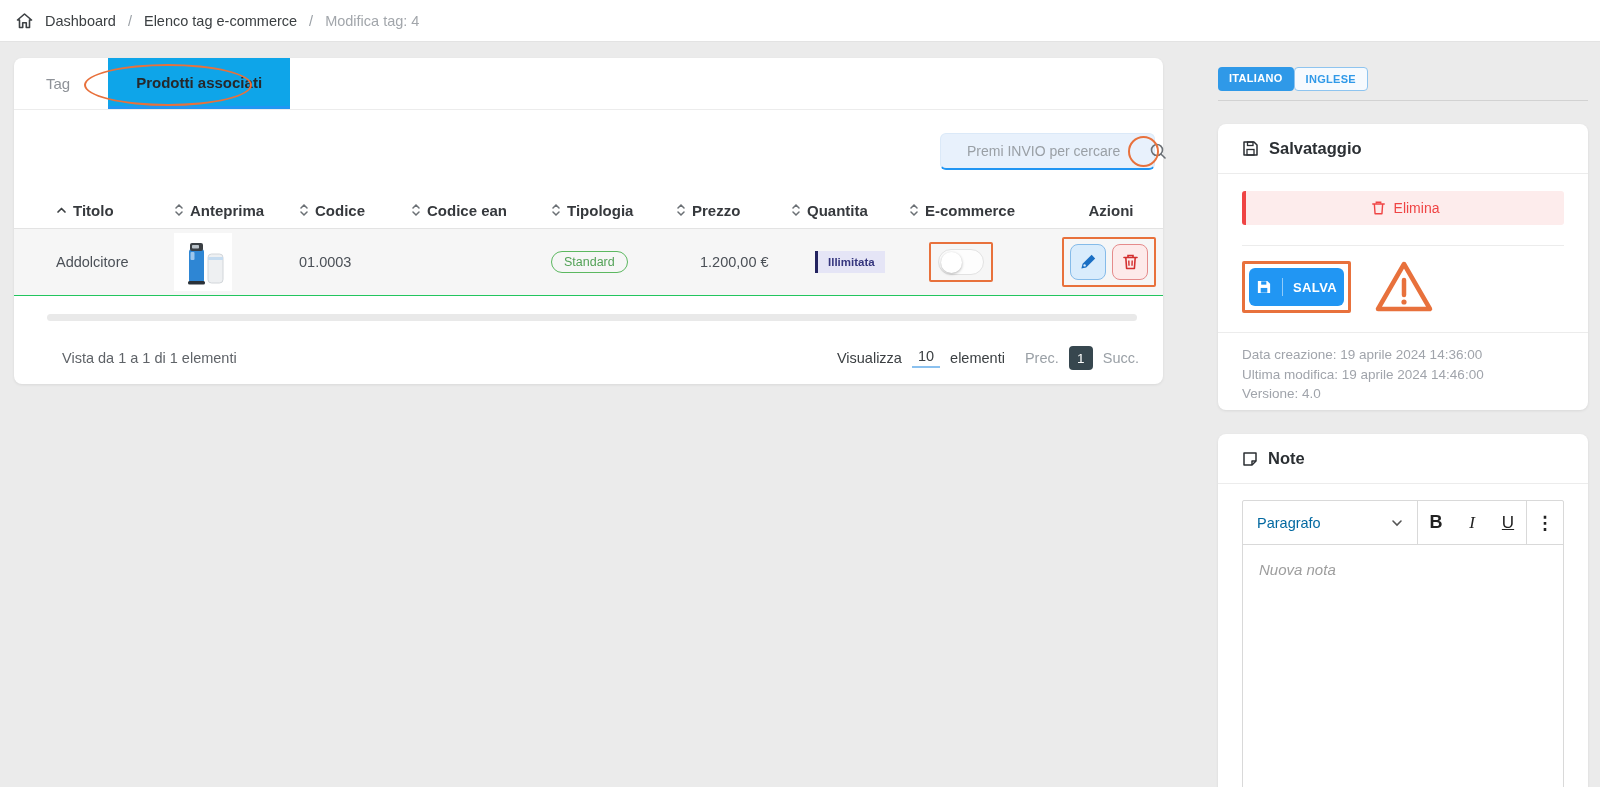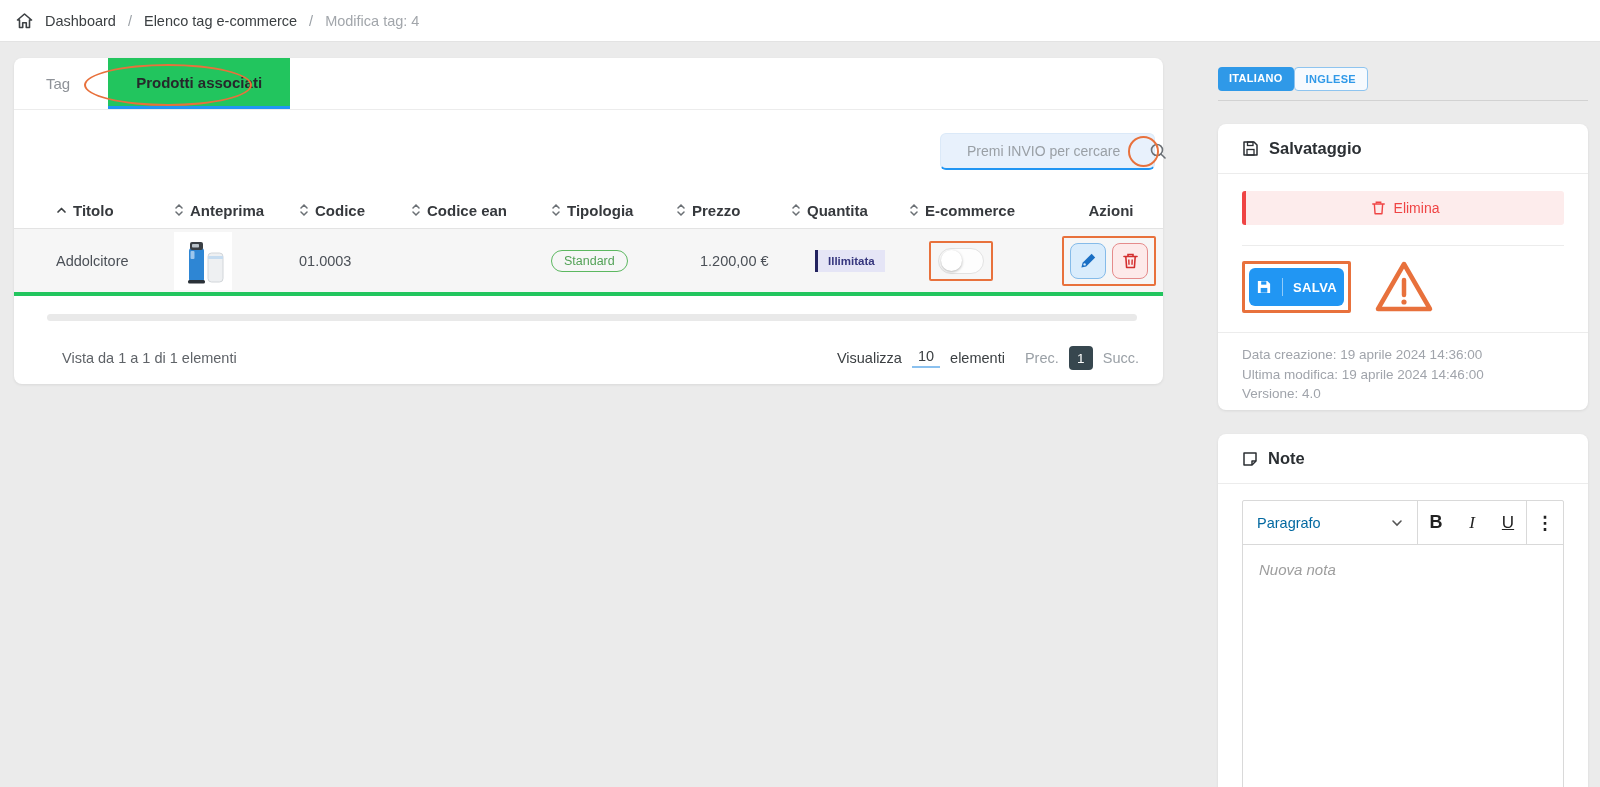--- a/index.html
+++ b/index.html
@@ -13,21 +13,21 @@
   .crumb { color:#3c4043; }
   .crumb.muted { color:#a2a6ab; }
   .crumb-sep { color:#9aa0a6; }
 
   
   .main-card { position:absolute; left:14px; top:58px; width:1149px; height:326px; background:#fff;
                border-radius:8px; box-shadow:0 1px 3px rgba(0,0,0,.08); }
   .tabs { position:relative; height:52px; border-bottom:1px solid #ececec; display:flex; align-items:stretch; }
   .tab { display:flex; align-items:center; padding:0 20px; font-size:15px; cursor:pointer; }
   .tab.inactive { color:#8e9298; margin-left:12px; }
-  .tab.active { background:#22c55e; color:#26282b; font-weight:bold; border-bottom:3px solid #2196f3;
+  .tab.active { background:#0ea5e9; color:#26282b; font-weight:bold; border-bottom:3px solid #2196f3;
                 padding:0 28px; margin-left:18px; }
   .annot-ellipse { position:absolute; left:70px; top:6px; width:168px; height:42px;
                    border:2px solid #e8713c; border-radius:50%; pointer-events:none; }
 
   .toolbar-row { position:absolute; left:0; top:52px; width:100%; height:82px; }
   .searchbox { position:absolute; right:8px; top:23px; width:215px; height:37px; background:#e8f1fc;
                border:1px solid #dbe9f8; border-bottom:2px solid #2196f3; border-radius:6px;
                display:flex; align-items:center; padding:0 10px 0 24px; }
   .search-caret { width:1px; height:18px; background:#444; margin-right:2px; }
   .searchbox input { flex:1; border:none; background:transparent; outline:none; font-size:14px;
@@ -37,21 +37,21 @@
                   border-radius:50%; pointer-events:none; }
 
   
   .thead, .trow { display:grid; grid-template-columns:118px 125px 112px 140px 125px 115px 118px 150px 1fr;
                   padding-left:42px; align-items:center; }
   .thead { position:absolute; top:134px; left:0; width:100%; height:36px; font-size:15px; font-weight:bold;
            color:#36393d; }
   .th { display:flex; align-items:center; gap:6px; }
   .sort-ic { display:flex; flex-direction:column; gap:2px; }
   .trow { position:absolute; top:170px; left:0; width:100%; height:68px; background:#f6f6f6;
-          border-top:1px solid #e3e3e3; border-bottom:4px solid #22c55e; font-size:14.5px; color:#4b5057; }
+          border-top:1px solid #e3e3e3; border-bottom:1px solid #22c55e; font-size:14.5px; color:#4b5057; }
 
   .prod-img { width:58px; height:58px; background:#fff; display:flex; align-items:center; justify-content:center; }
   .badge-standard { display:inline-block; border:1.5px solid #5cb860; color:#53a257; border-radius:14px;
                     padding:3px 12px; font-size:12.5px; background:transparent; }
   .cell-prezzo { padding-left:24px; }
   .badge-illimitata { display:inline-block; margin-left:24px; background:#e5e5f6; color:#36367e;
                       border-left:3px solid #23235f; padding:5px 10px; font-size:11.5px; font-weight:bold; }
   .annot-box { display:inline-flex; align-items:center; border:2.5px solid #e8713c; border-radius:2px; }
   .toggle-wrap { margin-left:20px; padding:5px 7px; }
   .toggle { width:46px; height:26px; background:#fdfdfd; border:1px solid #e2e2e2; border-radius:13px;

